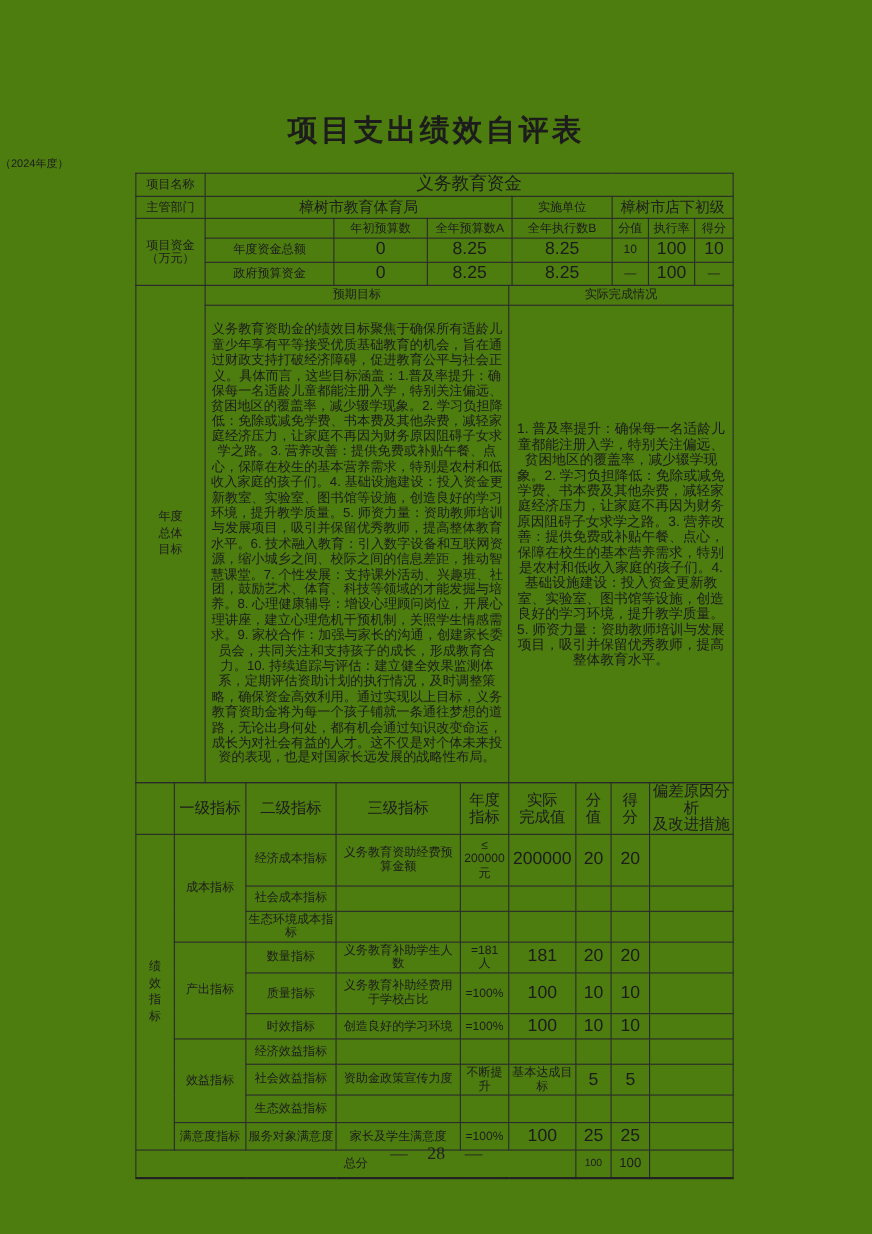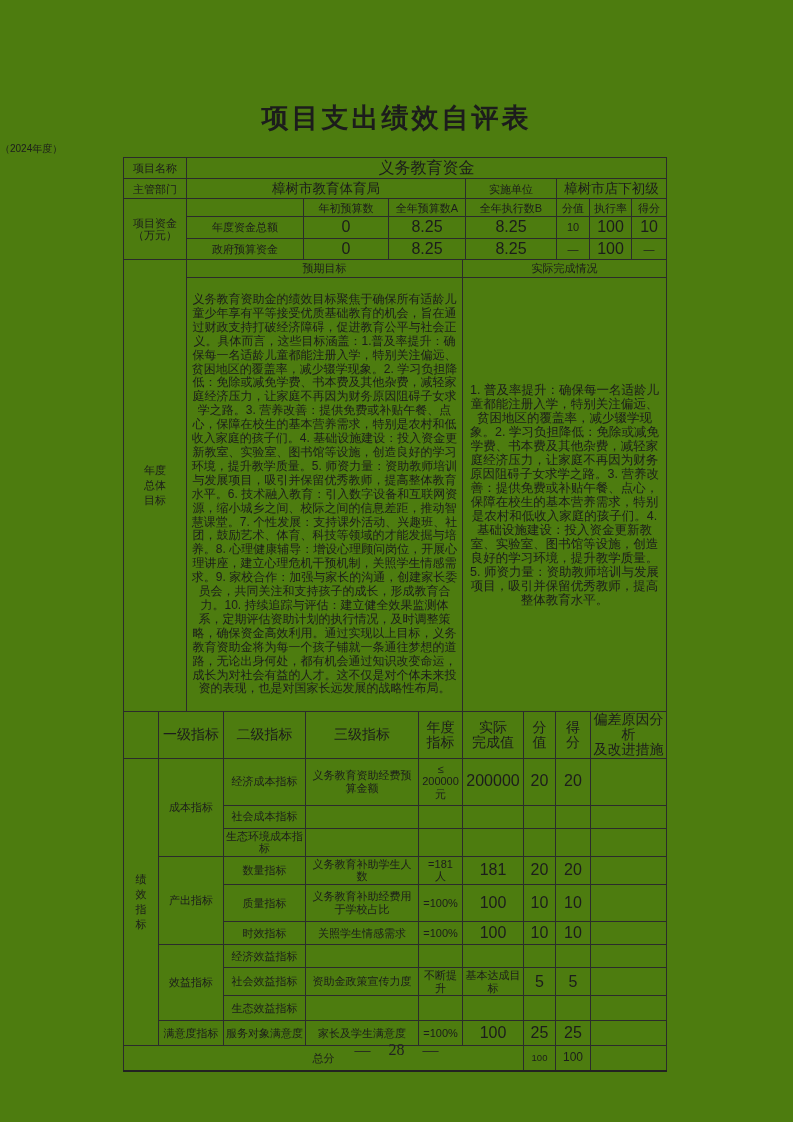--- a/index.html
+++ b/index.html
@@ -201,21 +201,21 @@
         <td>质量指标</td>
         <td class="left">义务教育补助经费用于学校占比</td>
         <td>=100%</td>
         <td class="num">100</td>
         <td class="num">10</td>
         <td class="num">10</td>
         <td></td>
       </tr>
       <tr style="height:23px">
         <td>时效指标</td>
-        <td class="left">关照学生情感需求</td>
+        <td class="left">创造良好的学习环境</td>
         <td>=100%</td>
         <td class="num">100</td>
         <td class="num">10</td>
         <td class="num">10</td>
         <td></td>
       </tr>
       <tr style="height:23px">
         <td rowspan="3">效益指标</td>
         <td>经济效益指标</td>
         <td></td>

